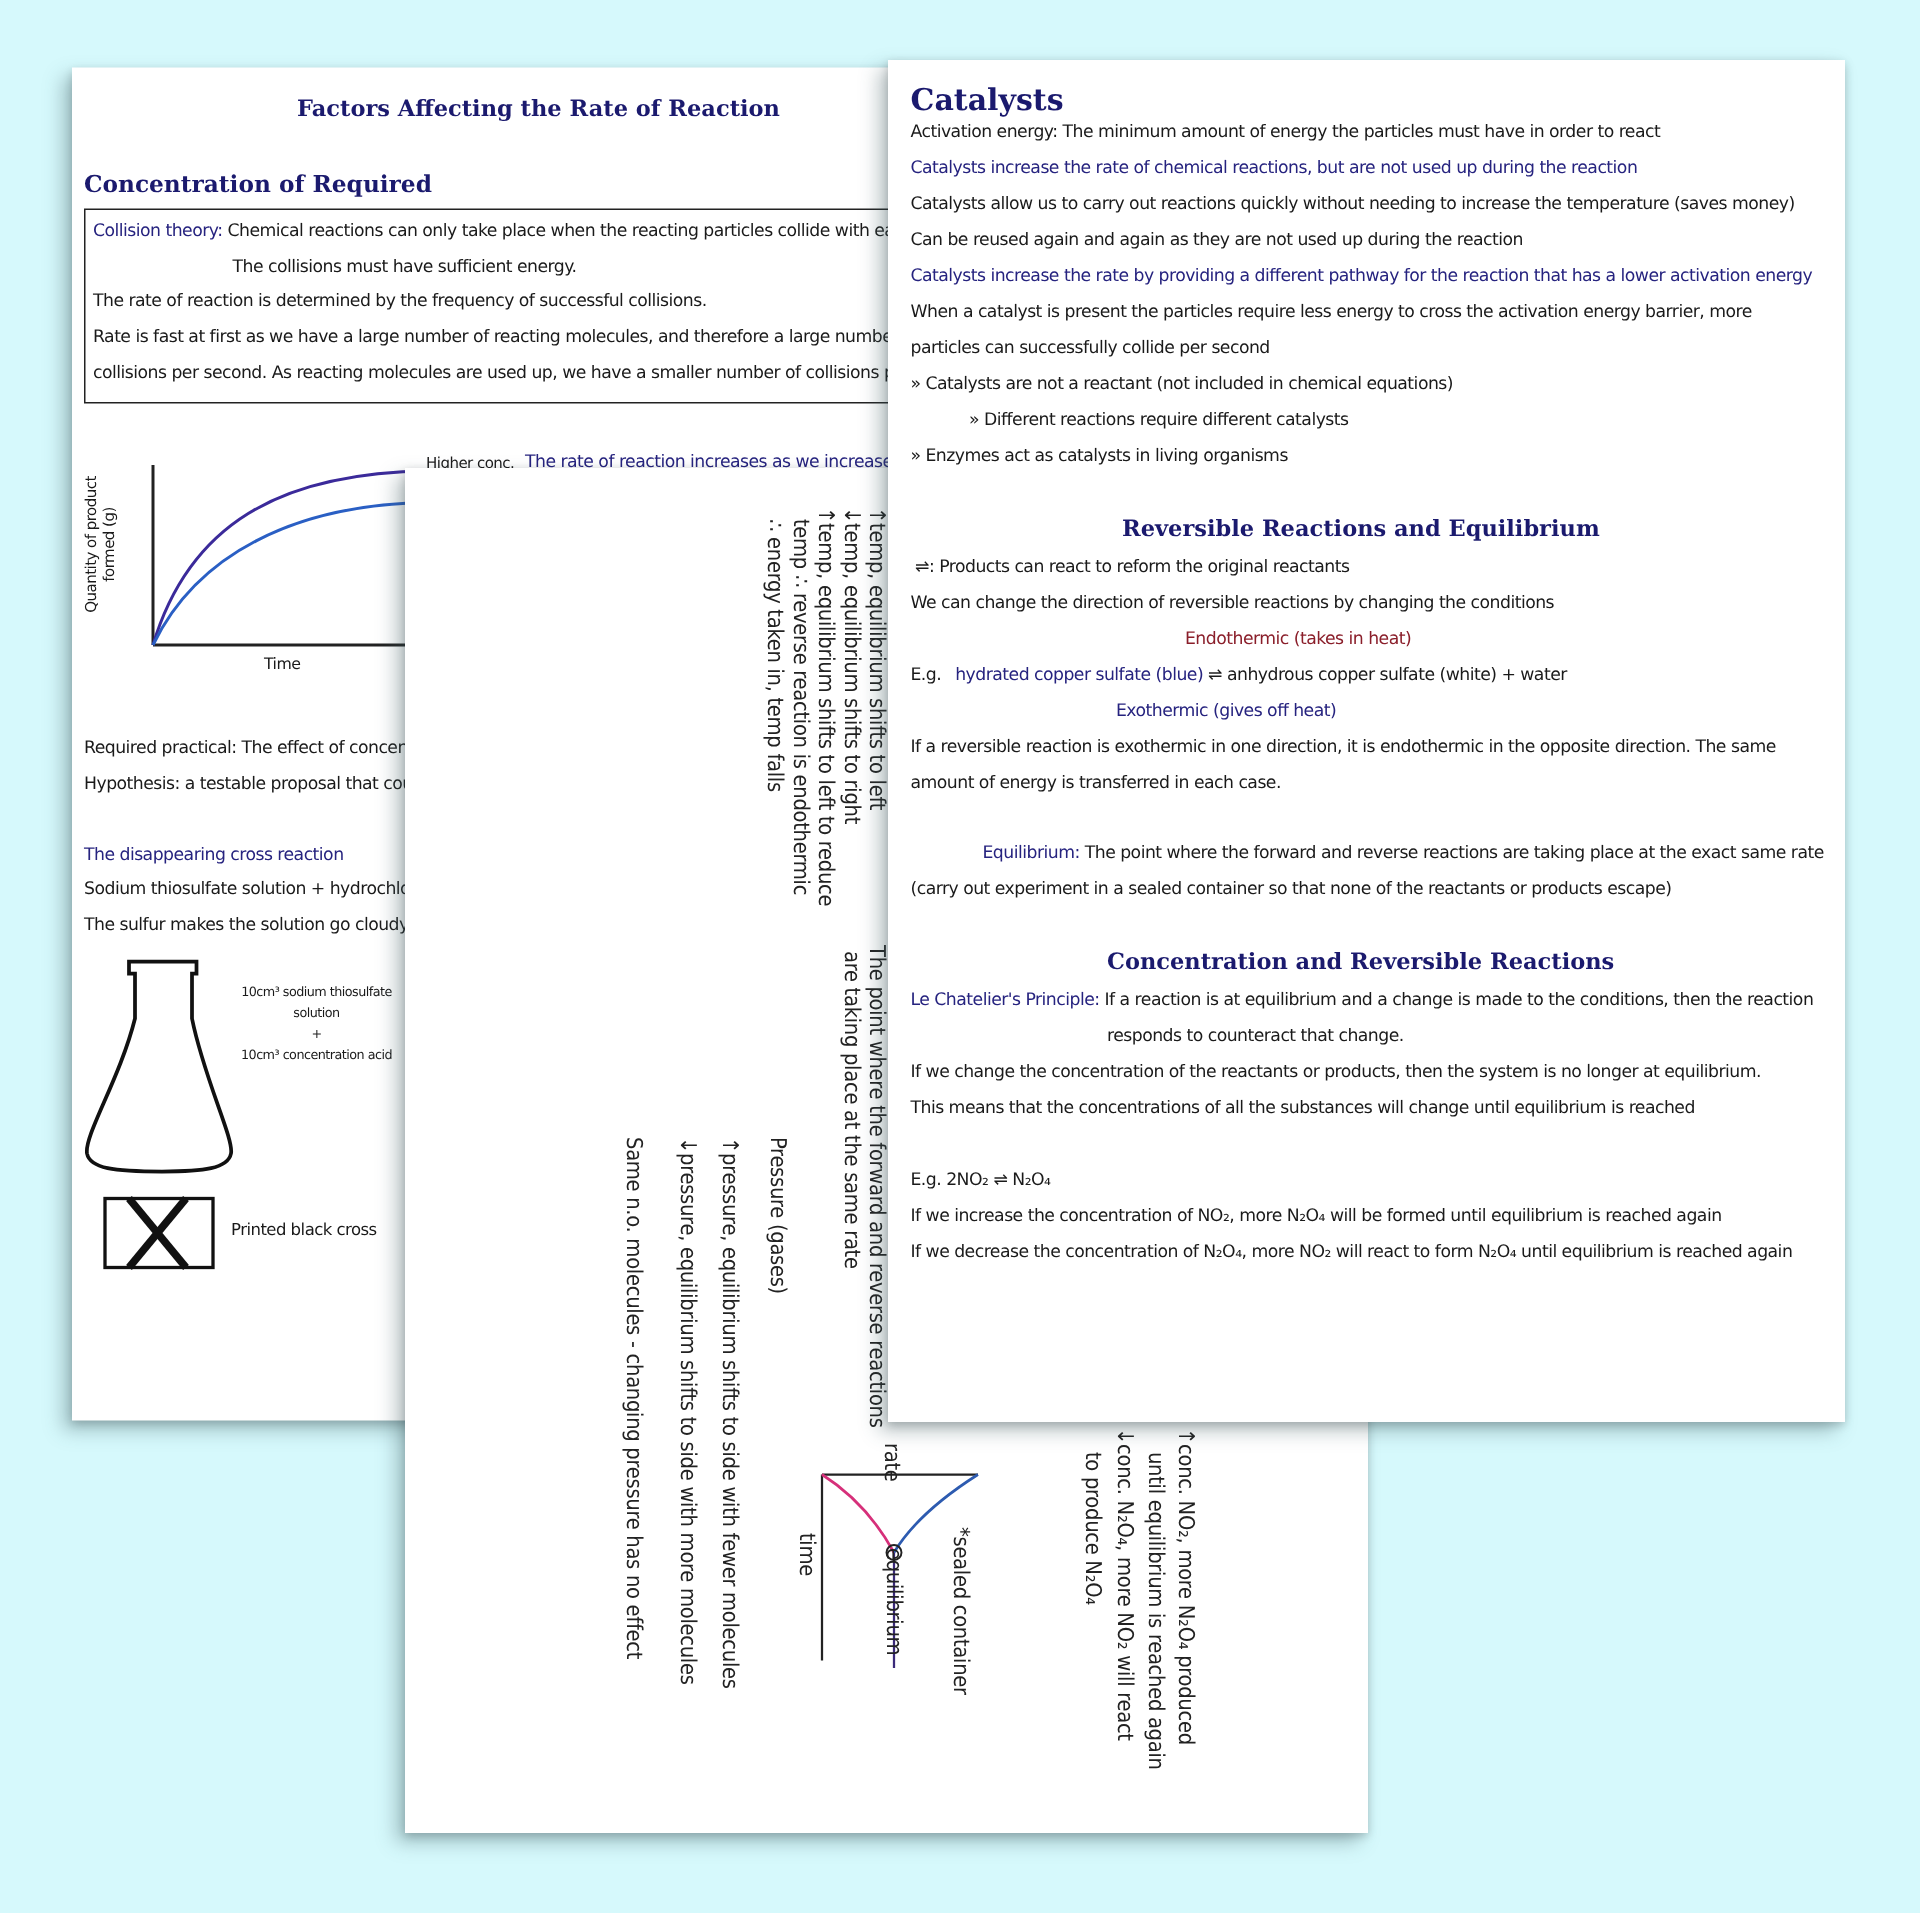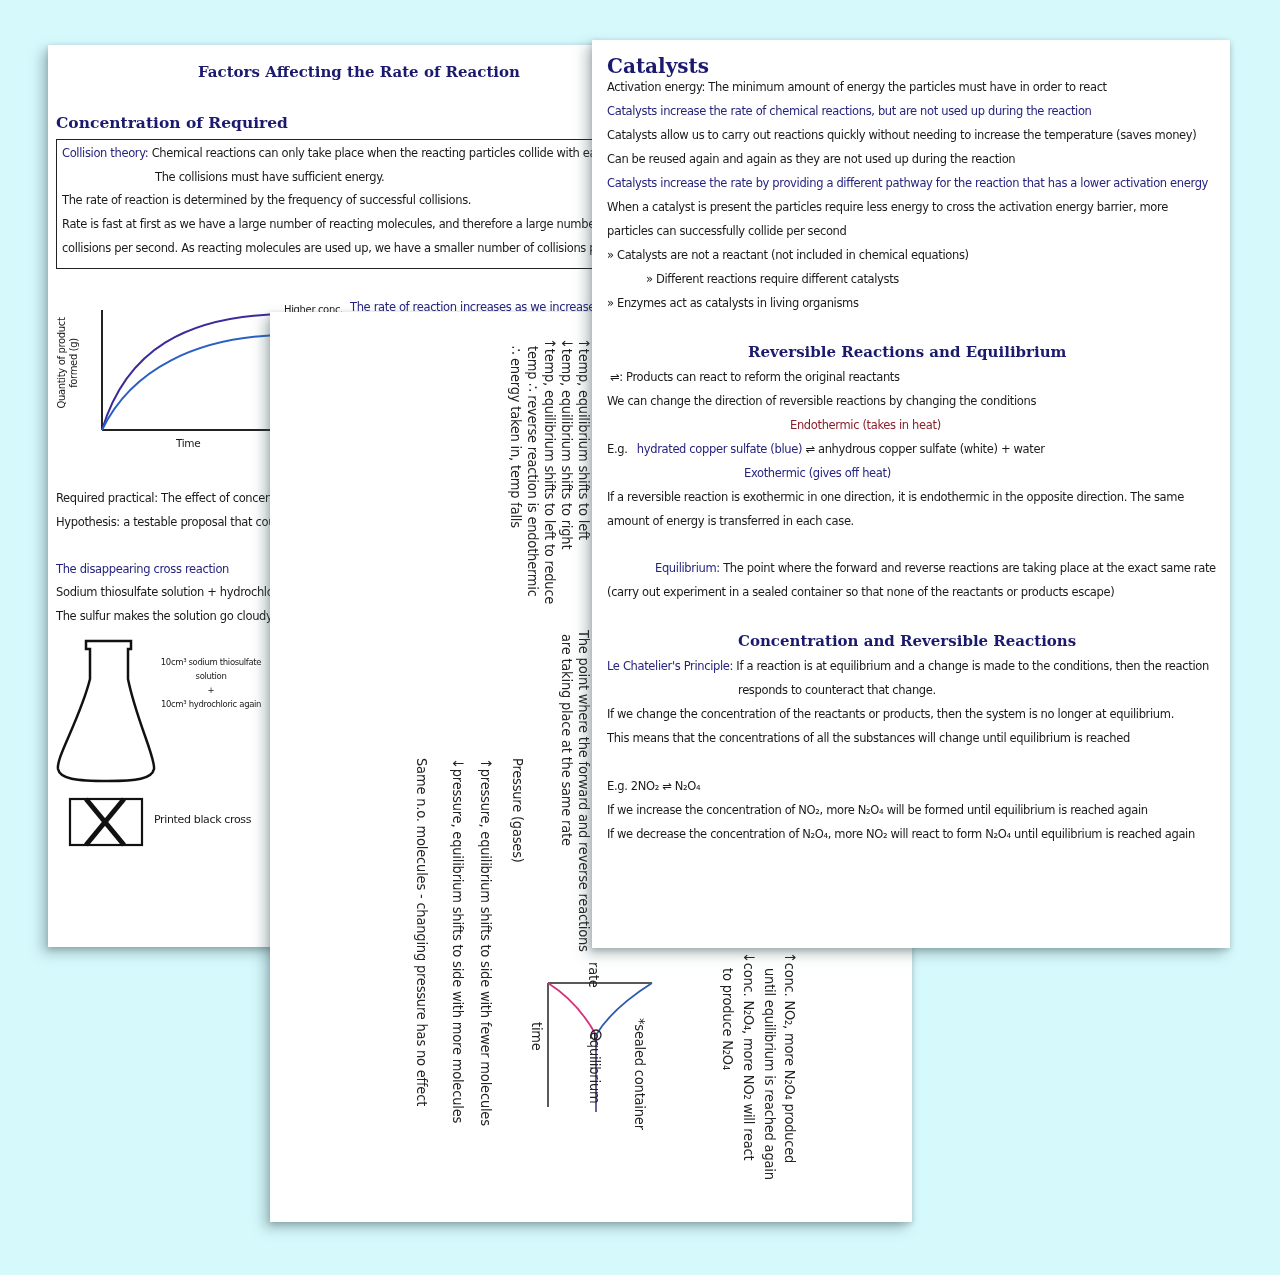--- a/index.html
+++ b/index.html
@@ -85,21 +85,21 @@
   <svg style="position:absolute;left:8px;top:594px;" width="100" height="210" viewBox="0 0 100 210">
     <path d="M30 2 L75 2 L75 10 L72 10 L72 40 C 80 80, 100 120, 98 130 C 96 140, 80 142, 52 142 C 20 142, 4 140, 2 130 C 0 118, 24 80, 34 40 L34 10 L30 10 Z" fill="none" stroke="#111" stroke-width="2.5"></path>
     <rect x="14" y="160" width="72" height="46" fill="none" stroke="#111" stroke-width="2.2"></rect>
     <line x1="30" y1="160" x2="68" y2="206" stroke="#111" stroke-width="5"></line>
     <line x1="68" y1="160" x2="30" y2="206" stroke="#111" stroke-width="5"></line>
   </svg>
   <div class="line hand" style="left:108px;top:610px;font-size:8.5px;text-align:center;width:110px;line-height:14px;">
     <div>10cm³ sodium thiosulfate</div>
     <div>solution</div>
     <div>+</div>
-    <div>10cm³ hydrochloric again</div>
+    <div>10cm³ concentration acid</div>
   </div>
   <div class="line hand" style="left:106px;top:768px;font-size:11px;">Printed black cross</div>
 </div>
 
 <div id="page2" class="page">
   <div class="vert" style="left:322px;top:26px;">↑temp, equilibrium shifts to left</div>
   <div class="vert" style="left:305px;top:26px;">↓temp, equilibrium shifts to right</div>
   <div class="vert" style="left:288px;top:26px;">↑temp, equilibrium shifts to left to reduce</div>
   <div class="vert" style="left:271px;top:34px;">temp ∴ reverse reaction is endothermic</div>
   <div class="vert" style="left:254px;top:34px;">∴ energy taken in, temp falls</div>

